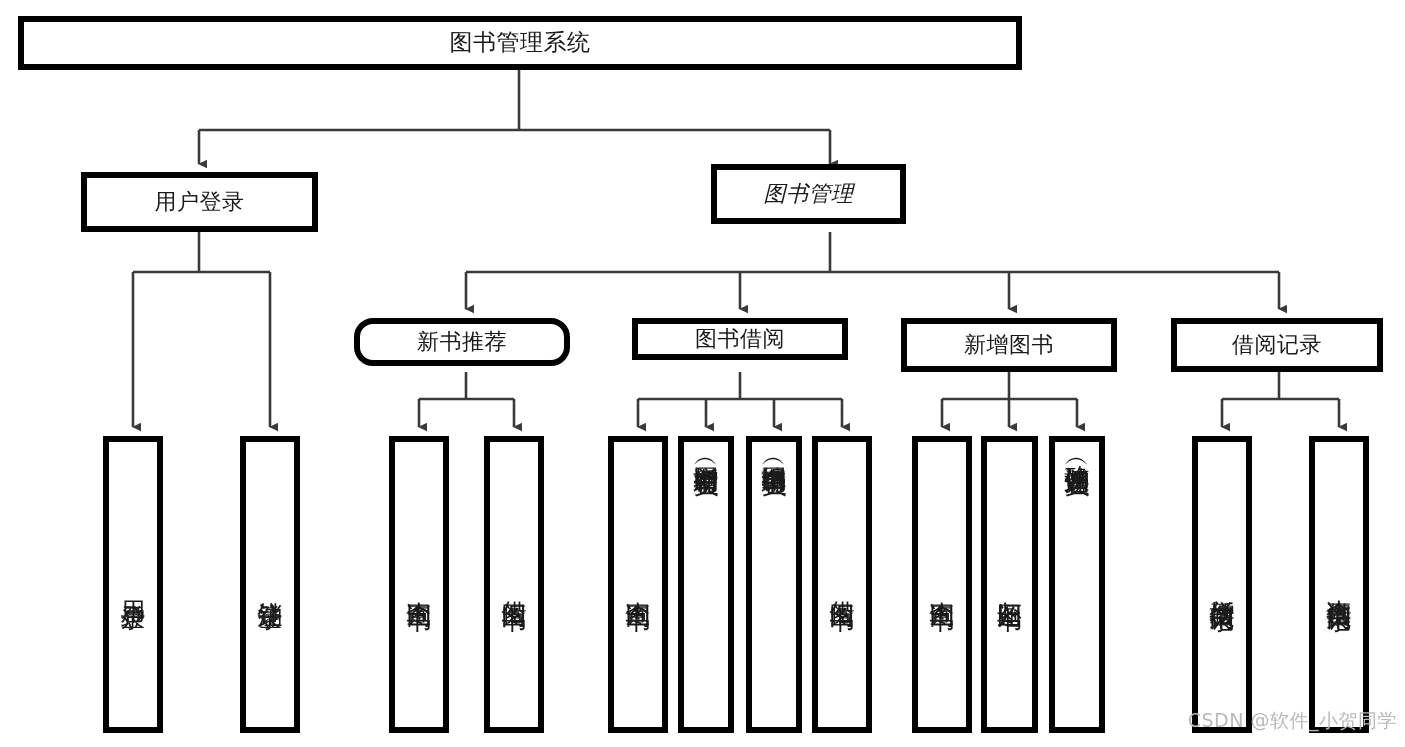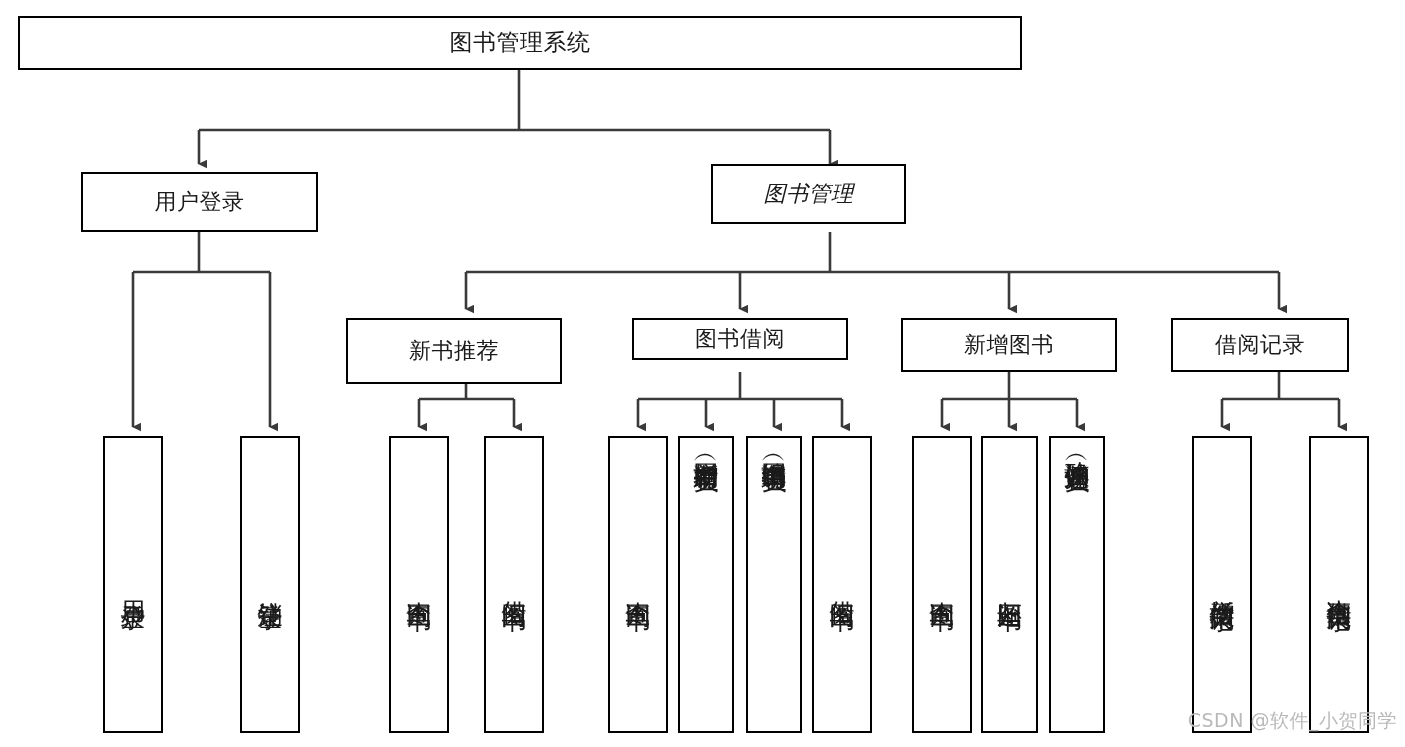--- a/index.html
+++ b/index.html
@@ -22,21 +22,21 @@
     position: absolute;
     left: 0;
     top: 0;
     width: 1405px;
     height: 747px;
   }
   .node {
     position: absolute;
     box-sizing: border-box;
     background: #ffffff;
-    border: 2px solid #000000;
+    border: 6px solid #000000;
     display: flex;
     align-items: center;
     justify-content: center;
     color: #1a1a1a;
     overflow: hidden;
   }
   .node-label {
     display: block;
     text-align: center;
     line-height: 1.12;
@@ -145,33 +145,33 @@
   </div>
 
   <div class="node horizontal" style="left:81px; top:172px; width:237px; height:60px;">
     <span class="node-label">用户登录</span>
   </div>
 
   <div class="node horizontal" style="left:711px; top:164px; width:195px; height:60px;font-style:italic;">
     <span class="node-label">图书管理</span>
   </div>
 
-  <div class="node horizontal" style="left:346px; top:318px; width:216px; height:66px;">
+  <div class="node horizontal" style="left:354px; top:318px; width:216px; height:48px;border-radius:19px;">
     <span class="node-label">新书推荐</span>
   </div>
 
   <div class="node horizontal" style="left:632px; top:318px; width:216px; height:42px;">
     <span class="node-label">图书借阅</span>
   </div>
 
   <div class="node horizontal" style="left:901px; top:318px; width:216px; height:54px;">
     <span class="node-label">新增图书</span>
   </div>
 
-  <div class="node horizontal" style="left:1171px; top:318px; width:178px; height:54px;">
+  <div class="node horizontal" style="left:1171px; top:318px; width:212px; height:54px;">
     <span class="node-label">借阅记录</span>
   </div>
 
   <div class="node vertical centered" style="left:103px; top:436px; width:60px; height:297px;">
     <span class="node-label">用户登录</span>
   </div>
 
   <div class="node vertical centered" style="left:240px; top:436px; width:60px; height:297px;">
     <span class="node-label">注销登录</span>
   </div>

